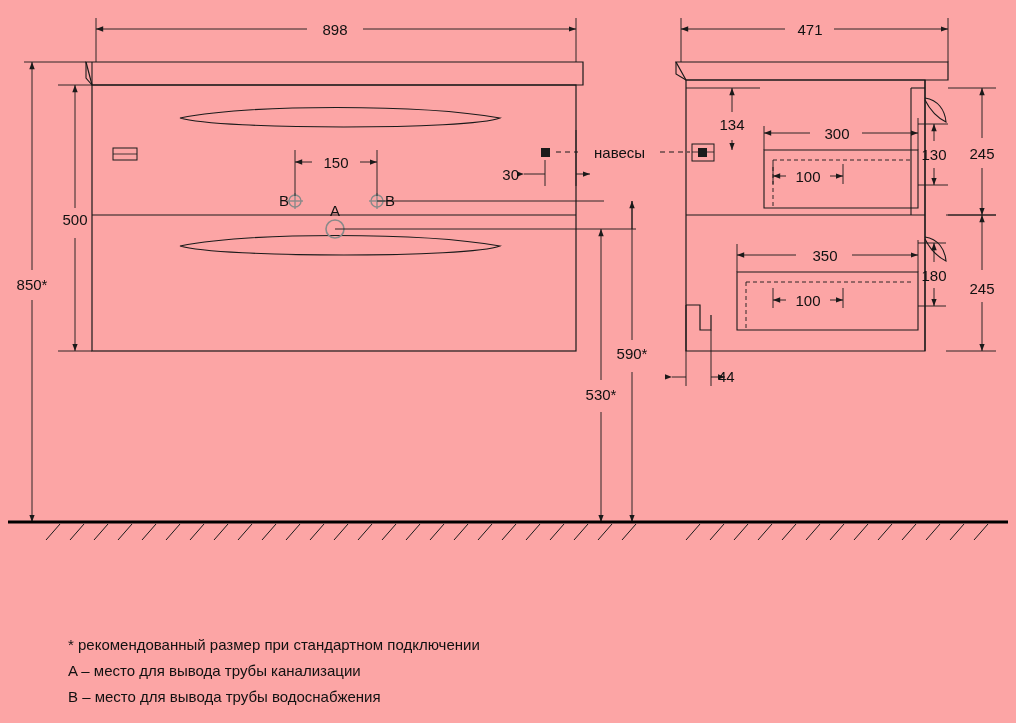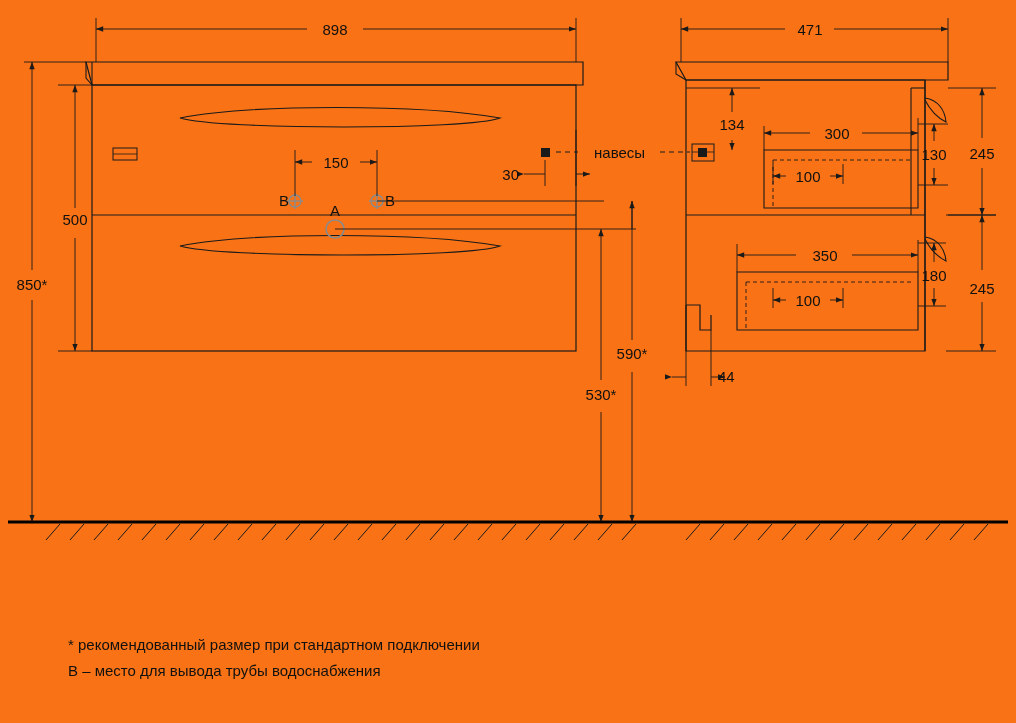--- a/index.html
+++ b/index.html
@@ -9,21 +9,21 @@
   }
   body {
     font-family: "Liberation Sans", sans-serif;
     color: #1a1a1a;
   }
   #stage {
     position: relative;
     width: 1016px;
     height: 723px;
     overflow: hidden;
-    background: #f97316;
+    background: #fca5a5;
   }
   #drawing {
     position: absolute;
     left: 0;
     top: 0;
     width: 1016px;
     height: 723px;
   }
   .notes {
     position: absolute;
@@ -296,16 +296,17 @@
 
       <text x="335" y="216" text-anchor="middle">A</text>
       <text x="284" y="206" text-anchor="middle">B</text>
       <text x="390" y="206" text-anchor="middle">B</text>
       <text x="594" y="158" text-anchor="start">навесы</text>
     </g>
   </svg>
 
   <div class="notes">
     <div class="note-line">* рекомендованный размер при стандартном подключении</div>
+    <div class="note-line">A – место для вывода трубы канализации</div>
     <div class="note-line">B – место для вывода трубы водоснабжения</div>
   </div>
 
 </div>
 
 </body></html>

